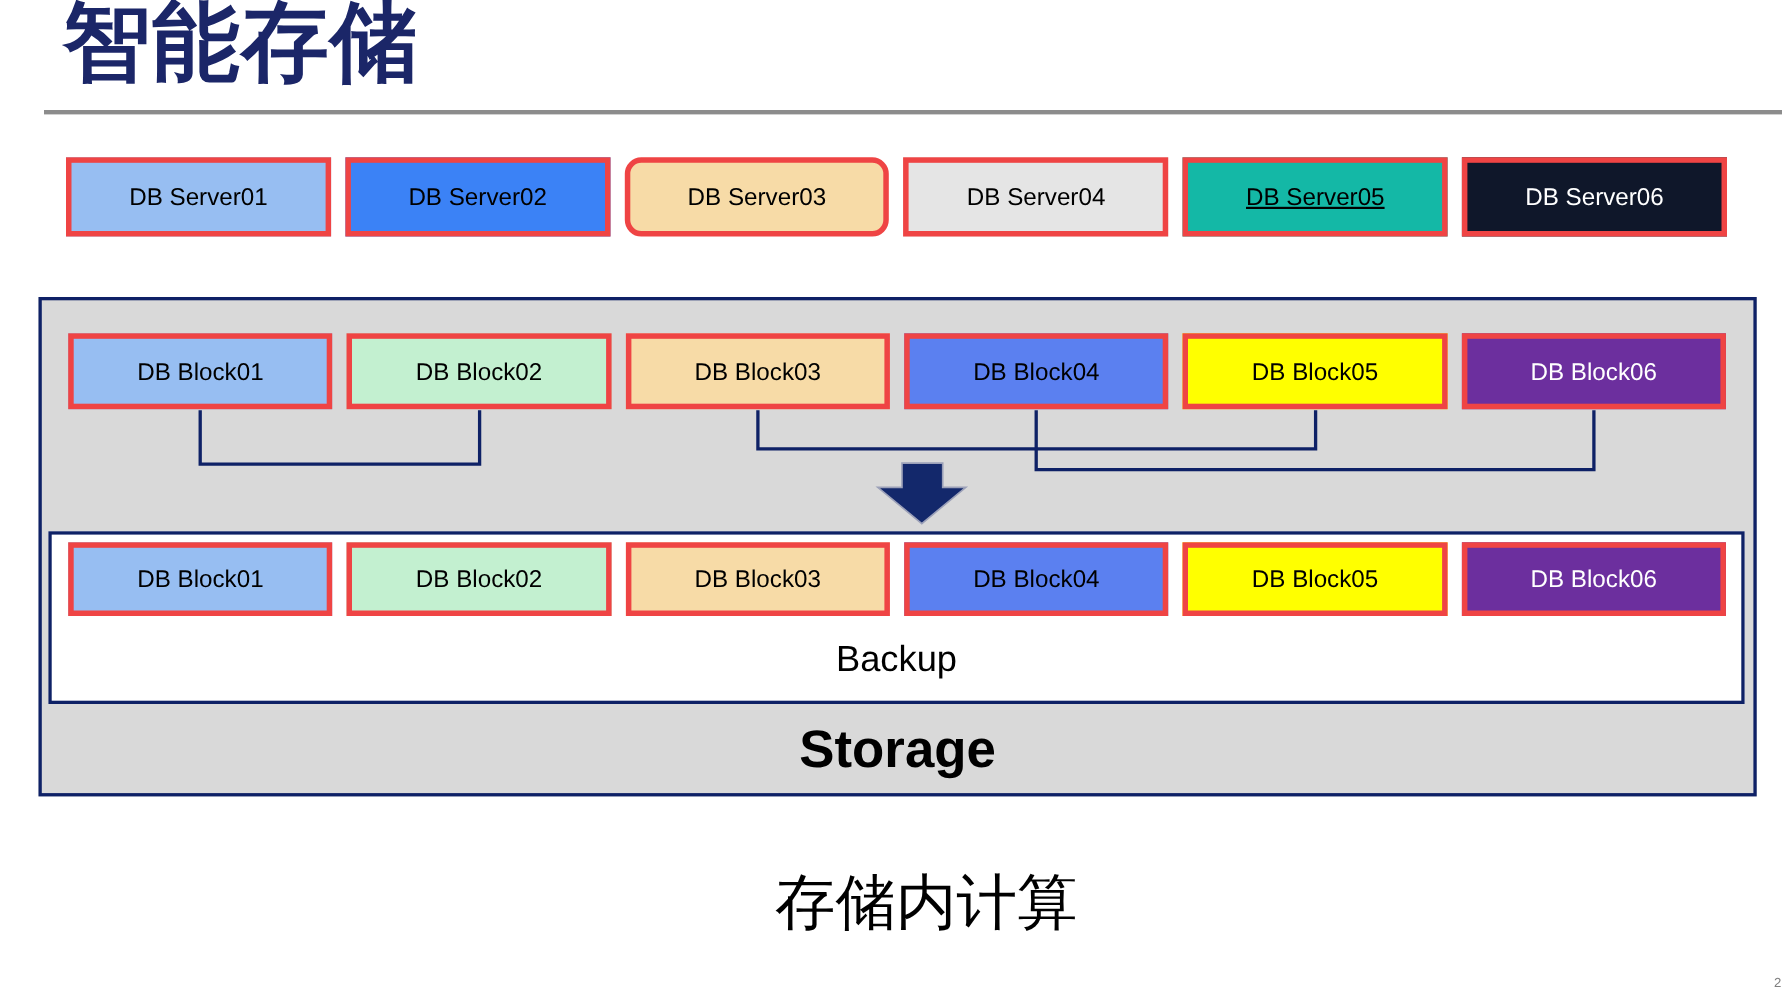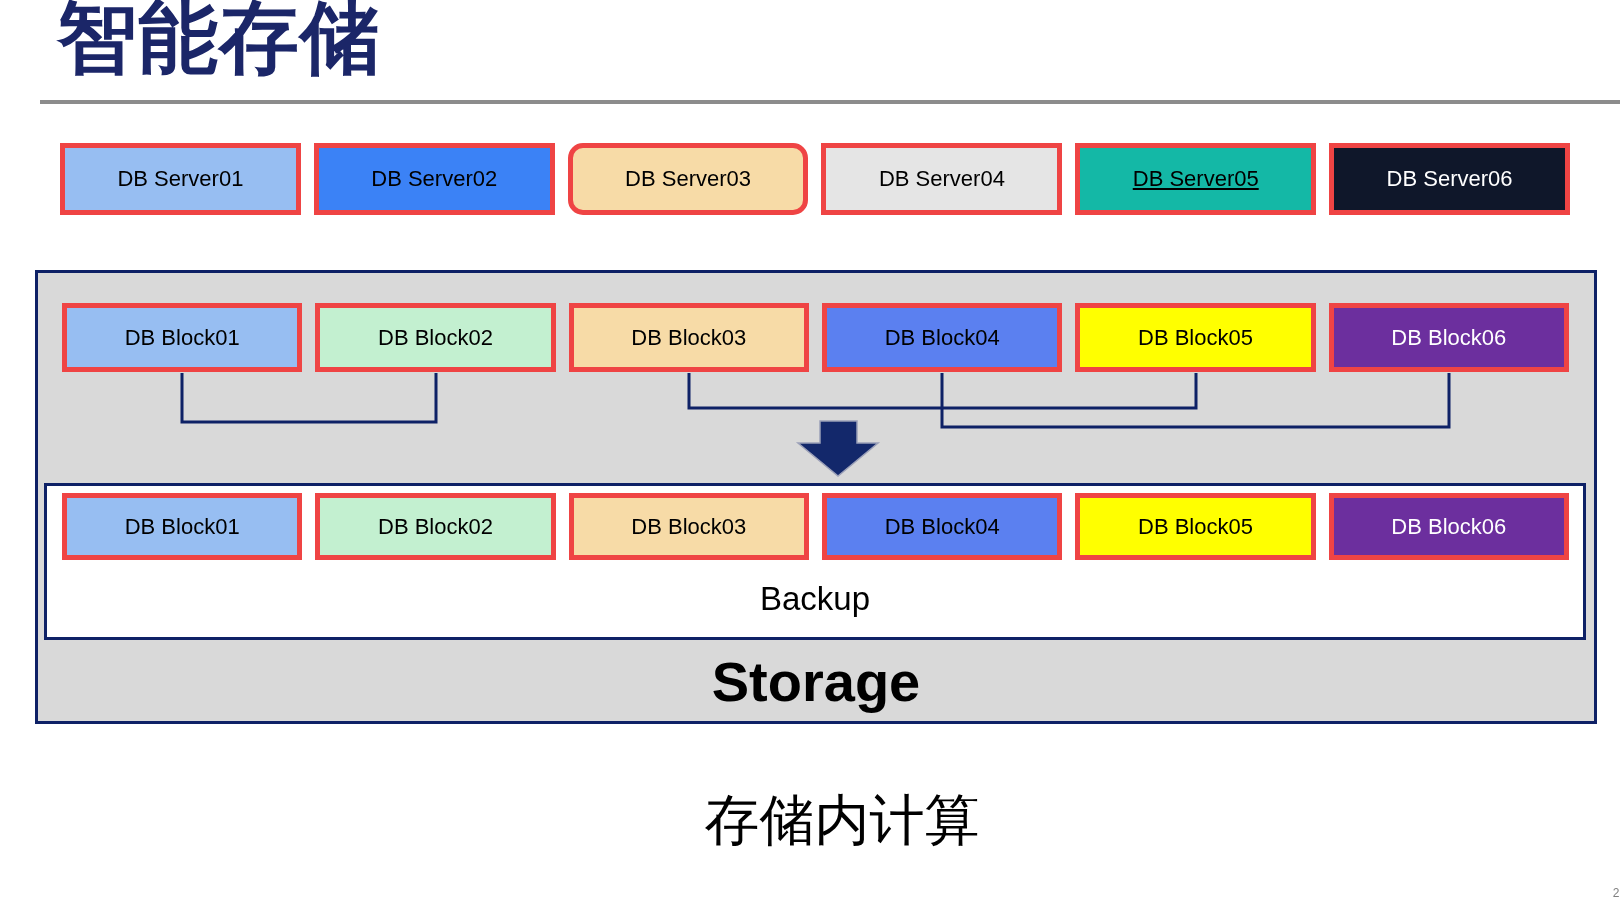--- a/index.html
+++ b/index.html
@@ -29,21 +29,21 @@
     position:absolute;left:12px;top:483px;width:1542px;height:157px;
     background:#ffffff;border:3px solid #0E2166;box-sizing:border-box;
   }
   #backup-label{
     position:absolute;left:12px;top:561px;width:1542px;height:76px;
     display:flex;align-items:center;justify-content:center;font-size:33px;
   }
   #storage-label{
     position:absolute;left:3px;top:641px;width:1562px;height:81px;
     display:flex;align-items:center;justify-content:center;
-    font-size:56px;font-weight:bold;
+    font-size:48px;font-weight:bold;
   }
   #connector-layer{position:absolute;left:0;top:0;width:1620px;height:910px;pointer-events:none;}
   #captions{
     position:absolute;left:0;top:784px;width:1620px;text-align:center;
     font-size:55px;line-height:1.31;
   }
   #page-number{position:absolute;right:26px;bottom:10px;font-size:12px;}
 </style>
 </head>
 <body>

